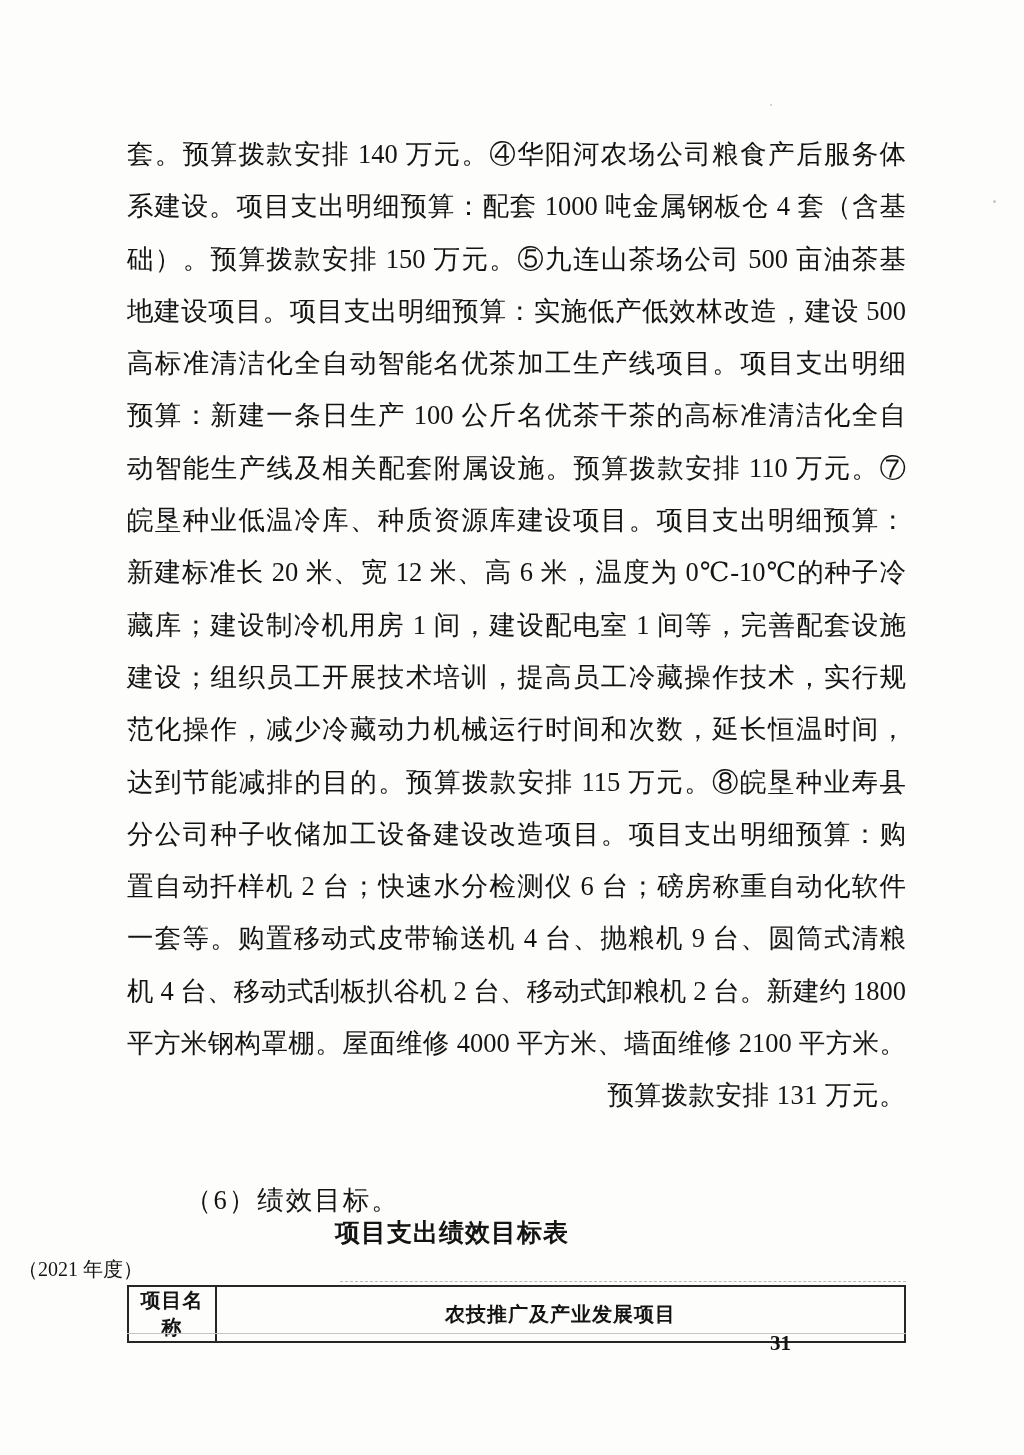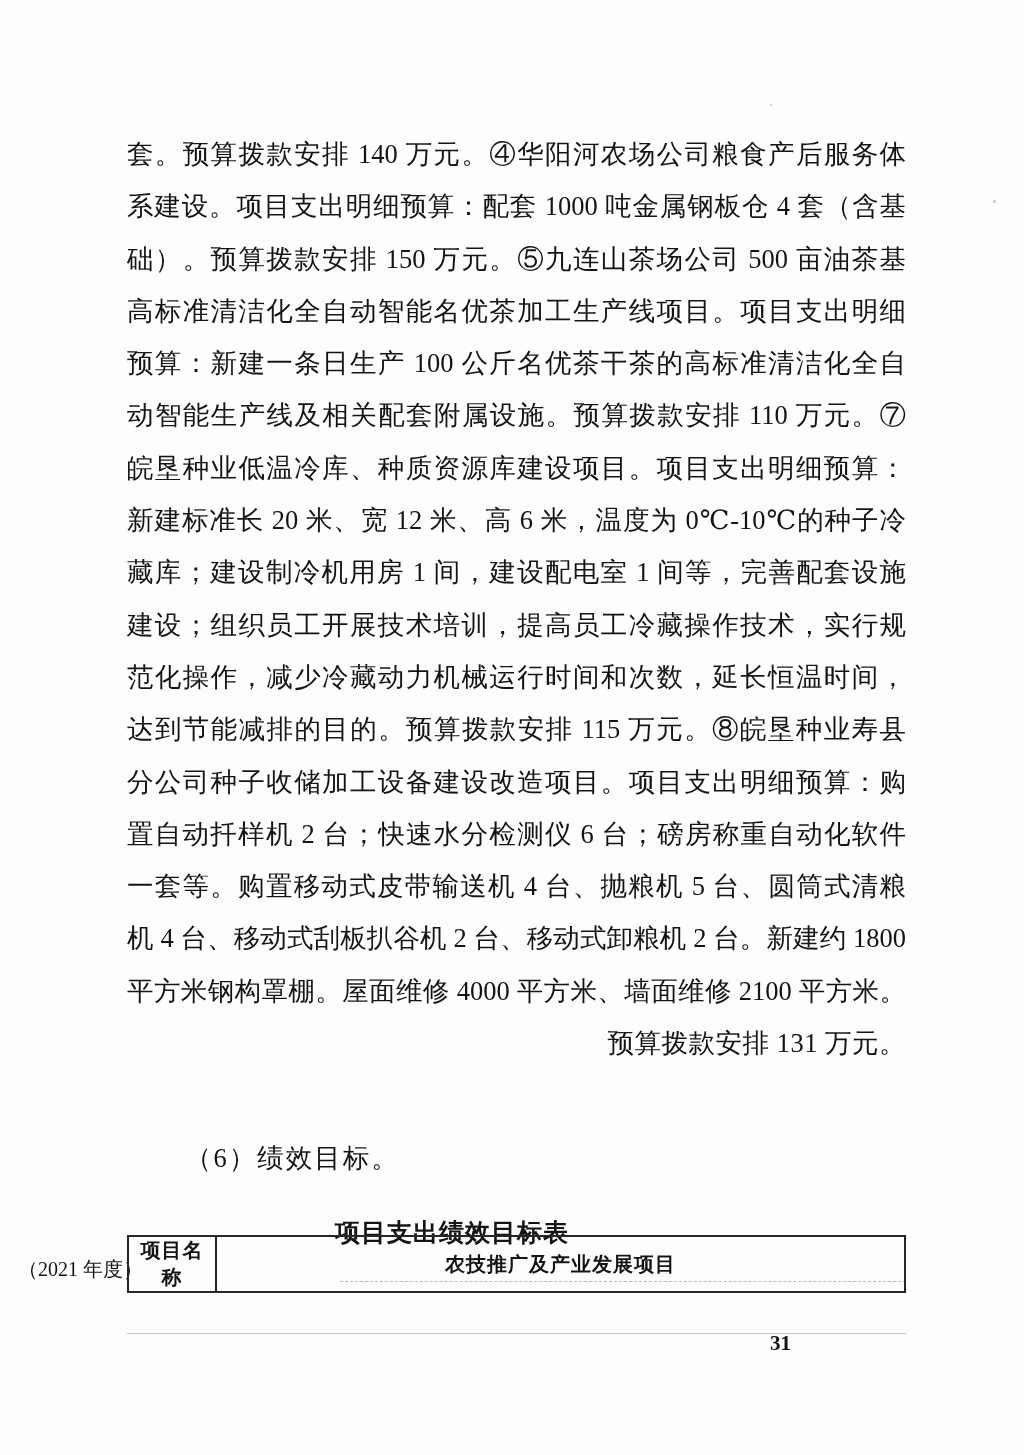--- a/index.html
+++ b/index.html
@@ -33,21 +33,21 @@
   }
   .line.just {
     white-space: normal;
     text-align: justify;
     text-align-last: justify;
     text-justify: inter-character;
     letter-spacing: 0;
   }
   .section-line {
     position: absolute;
-    top: 1132px;
+    top: 1174px;
     left: 127px;
     width: 779px;
     height: 52.3px;
     line-height: 52.3px;
     font-size: 26.5px;
     text-indent: 58px;
     letter-spacing: 2px;
   }
   .table-title {
     position: absolute;
@@ -65,21 +65,21 @@
     position: absolute;
     top: 1256px;
     left: 18px;
     width: 824px;
     text-align: left;
     font-size: 20px;
     line-height: 26px;
   }
   table.perf-table {
     position: absolute;
-    top: 1235px;
+    top: 1285px;
     left: 127px;
     width: 779px;
     border-collapse: collapse;
     table-layout: fixed;
   }
   table.perf-table td {
     border: 2px solid #262626;
     height: 34px;
     padding: 0 2px;
     font-family: "Liberation Sans", "DejaVu Sans", sans-serif;
@@ -131,32 +131,33 @@
 </style>
 </head>
 <body>
 
 <div class="page">
 
   <div class="body-text">
       <div class="line just">套。预算拨款安排 140 万元。④华阳河农场公司粮食产后服务体</div>
       <div class="line just">系建设。项目支出明细预算：配套 1000 吨金属钢板仓 4 套（含基</div>
       <div class="line just">础）。预算拨款安排 150 万元。⑤九连山茶场公司 500 亩油茶基</div>
+      <div class="line just">地建设项目。项目支出明细预算：实施低产低效林改造，建设 500</div>
       <div class="line just">高标准清洁化全自动智能名优茶加工生产线项目。项目支出明细</div>
       <div class="line just">预算：新建一条日生产 100 公斤名优茶干茶的高标准清洁化全自</div>
       <div class="line just">动智能生产线及相关配套附属设施。预算拨款安排 110 万元。⑦</div>
       <div class="line just">皖垦种业低温冷库、种质资源库建设项目。项目支出明细预算：</div>
       <div class="line just">新建标准长 20 米、宽 12 米、高 6 米，温度为 0℃-10℃的种子冷</div>
       <div class="line just">藏库；建设制冷机用房 1 间，建设配电室 1 间等，完善配套设施</div>
       <div class="line just">建设；组织员工开展技术培训，提高员工冷藏操作技术，实行规</div>
       <div class="line just">范化操作，减少冷藏动力机械运行时间和次数，延长恒温时间，</div>
       <div class="line just">达到节能减排的目的。预算拨款安排 115 万元。⑧皖垦种业寿县</div>
       <div class="line just">分公司种子收储加工设备建设改造项目。项目支出明细预算：购</div>
       <div class="line just">置自动扦样机 2 台；快速水分检测仪 6 台；磅房称重自动化软件</div>
-      <div class="line just">一套等。购置移动式皮带输送机 4 台、抛粮机 5 台、圆筒式清粮</div>
+      <div class="line just">一套等。购置移动式皮带输送机 4 台、抛粮机 9 台、圆筒式清粮</div>
       <div class="line just">机 4 台、移动式刮板扒谷机 2 台、移动式卸粮机 2 台。新建约 1800</div>
       <div class="line just">平方米钢构罩棚。屋面维修 4000 平方米、墙面维修 2100 平方米。</div>
       <div class="line">预算拨款安排 131 万元。</div>
     </div>
 
   <div class="section-line">（6）绩效目标。</div>
 
   <div class="table-title">项目支出绩效目标表</div>
 
   <div class="table-subtitle">（2021 年度）</div>

